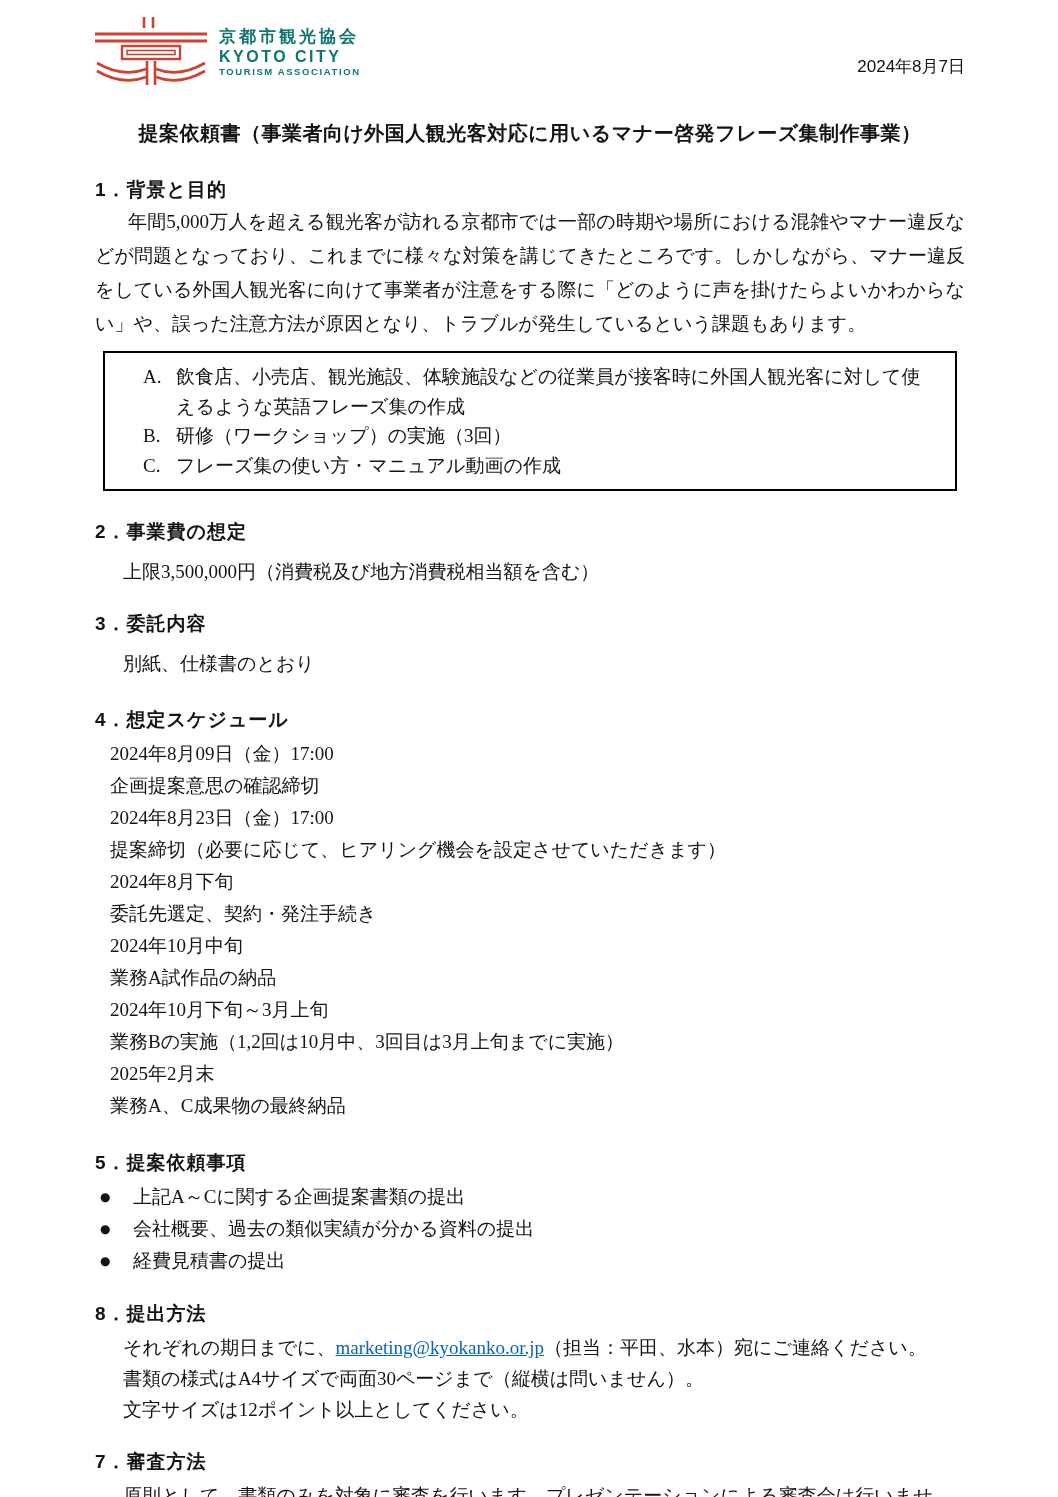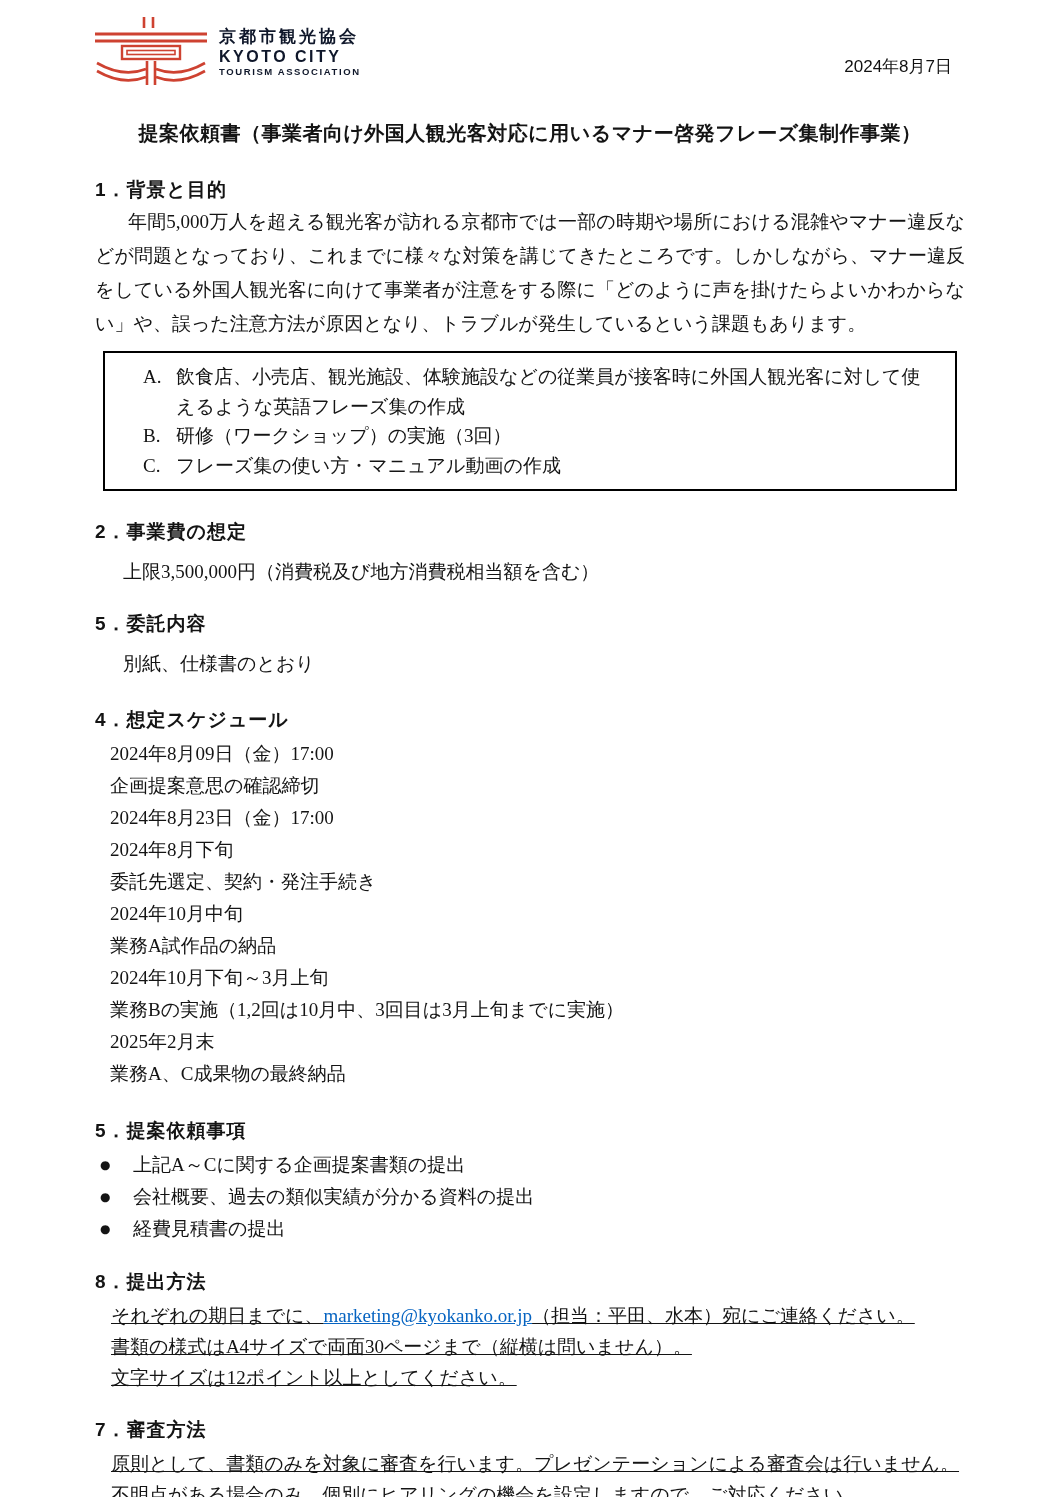--- a/index.html
+++ b/index.html
@@ -19,21 +19,21 @@
   }
   
   .header { position:relative; height:88px; }
   .logo { display:flex; align-items:flex-start; gap:12px; }
   .logo-mark { width:112px; height:80px; flex:none; }
   .logo-text { padding-top:12px; font-family:"Liberation Sans","DejaVu Sans",sans-serif; }
   .logo-ja  { font-size:17px; font-weight:bold; letter-spacing:3px; line-height:20px; }
   .logo-en1 { font-size:16px; font-weight:bold; letter-spacing:2.5px; line-height:19px; }
   .logo-en2 { font-size:9.5px; font-weight:bold; letter-spacing:1.6px; line-height:12px; }
   .doc-date {
-    position:absolute; top:40px; right:13px;
+    position:absolute; top:40px; right:0;
     font-family:"Liberation Sans","DejaVu Sans",sans-serif;
     font-size:17px; color:#111;
   }
   
   .doc-title {
     margin-top:16px;
     text-align:center;
     font-family:"Liberation Sans","DejaVu Sans",sans-serif;
     font-size:20px; font-weight:bold;
     line-height:28px;
@@ -52,21 +52,21 @@
   .para {
     margin-top:2px;
     font-size:19px; line-height:34px;
     text-align:justify;
     text-indent:33px;
   }
   .body-line {
     margin-left:28px; margin-top:11px;
     font-size:19px; line-height:31px;
   }
-  .body-lines { margin-left:16px; margin-top:5px;text-decoration:underline; }
+  .body-lines { margin-left:28px; margin-top:5px; }
   .body-lines .line { font-size:19px; line-height:31px; }
   
   .objectives-box {
     margin:10px 8px 0 8px;
     border:2px solid #000;
     padding:9px 18px 9px 38px;
   }
   .box-row { display:flex; font-size:19px; line-height:29.5px; }
   .box-label { flex:none; width:33px; }
   .box-text { flex:1; }
@@ -78,21 +78,21 @@
   
   .bullets { margin-left:5px; margin-top:5px; }
   .bullet-row { display:flex; font-size:19px; line-height:32px; }
   .bullet {
     flex:none; width:33px;
     font-size:12px;
     font-family:"DejaVu Sans",sans-serif;
   }
   
   .email-link { color:#0563C1; text-decoration:underline; cursor:pointer; }
-  .brand { color:#0f172a; }
+  .brand { color:#0f766e; }
 </style>
 </head>
 <body>
 
 <div class="page">
 
   <div class="header">
     <div class="logo">
       <svg class="logo-mark" viewBox="0 0 112 80" fill="none" xmlns="http://www.w3.org/2000/svg">
 
@@ -144,33 +144,34 @@
       <span class="box-text">フレーズ集の使い方・マニュアル動画の作成</span>
     </div>
   </div>
 
   <div class="section">
     <h2 class="sec-heading mt-sm">2．事業費の想定</h2>
     <div class="body-line">上限3,500,000円（消費税及び地方消費税相当額を含む）</div>
   </div>
 
   <div class="section">
-    <h2 class="sec-heading mt-md">5．委託内容</h2>
+    <h2 class="sec-heading mt-md">3．委託内容</h2>
     <div class="body-line">別紙、仕様書のとおり</div>
   </div>
 
   <div class="section">
     <h2 class="sec-heading mt-sm">4．想定スケジュール</h2>
     <div class="schedule">
       <div class="sched-row">
         <span class="sched-date">2024年8月09日（金）17:00</span>
         <span class="sched-desc">企画提案意思の確認締切</span>
       </div>
       <div class="sched-row">
         <span class="sched-date">2024年8月23日（金）17:00</span>
+        <span class="sched-desc">提案締切（必要に応じて、ヒアリング機会を設定させていただきます）</span>
       </div>
       <div class="sched-row">
         <span class="sched-date">2024年8月下旬</span>
         <span class="sched-desc">委託先選定、契約・発注手続き</span>
       </div>
       <div class="sched-row">
         <span class="sched-date">2024年10月中旬</span>
         <span class="sched-desc">業務A試作品の納品</span>
       </div>
       <div class="sched-row">

